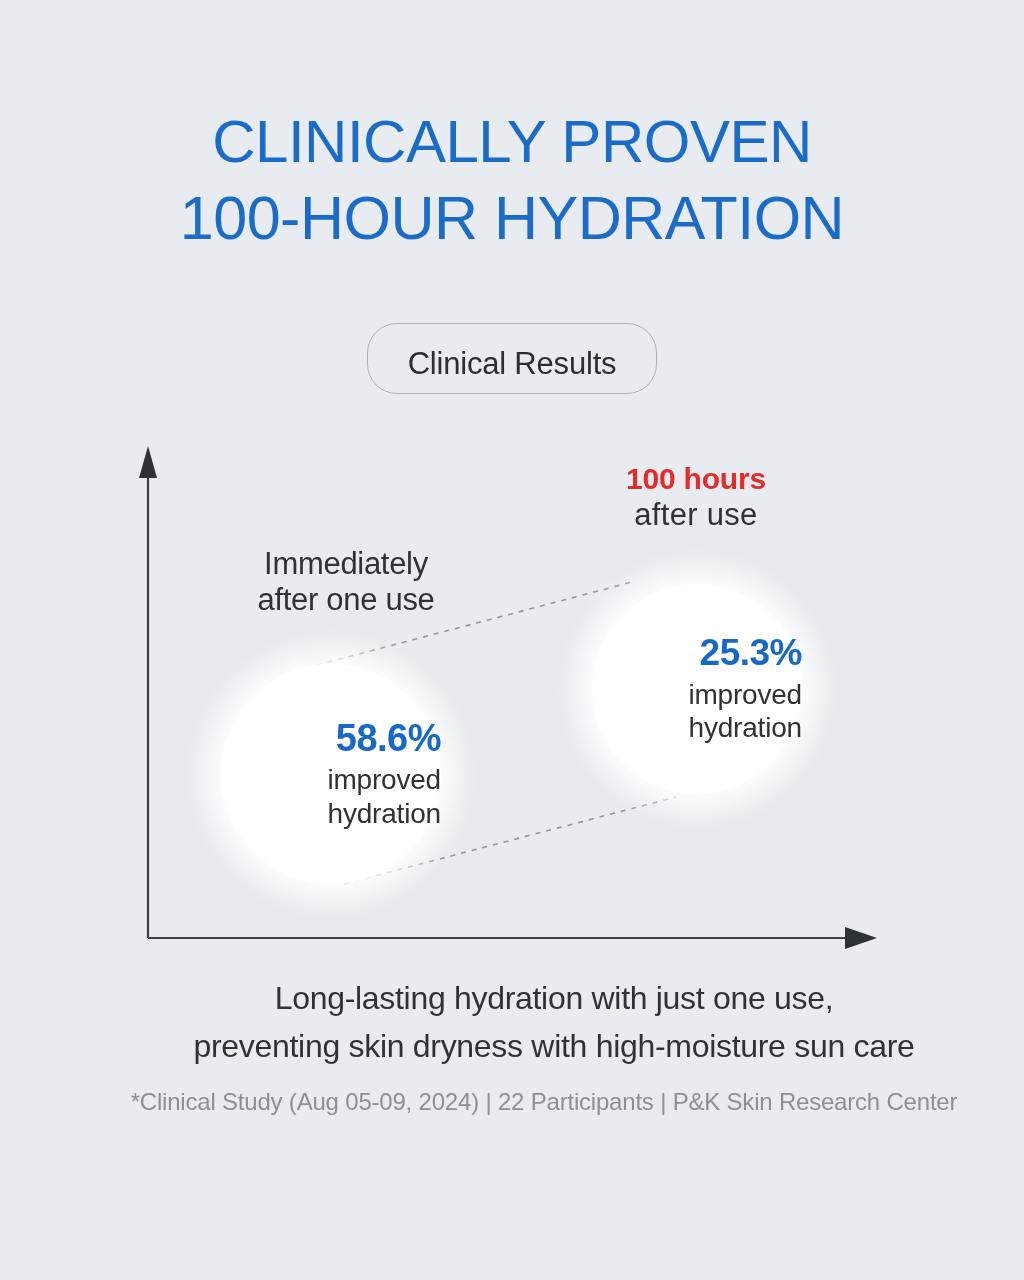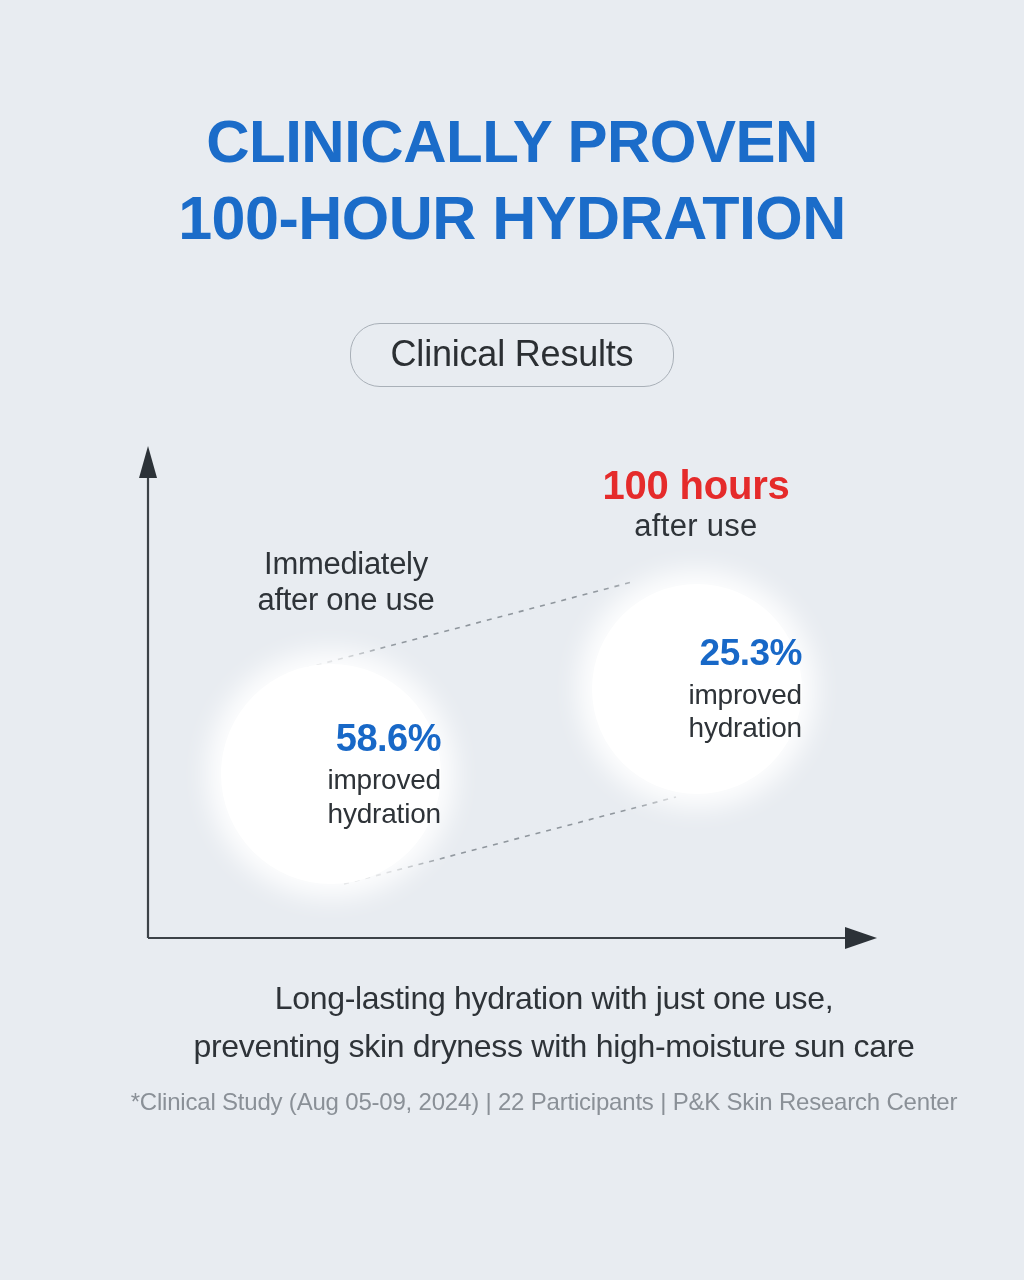--- a/index.html
+++ b/index.html
@@ -22,21 +22,21 @@
   }
 
   
   .headline {
     position: absolute;
     left: 0;
     top: 104px;
     width: 1024px;
     text-align: center;
     color: #1b6cc9;
-    font-weight: 700;
+    font-weight: 400;
     font-size: 60px;
     line-height: 76px;
     letter-spacing: -0.5px;
   }
   .headline .line {
     display: block;
     white-space: nowrap;
   }
   .headline .line2 {
     font-size: 61px;
@@ -47,22 +47,22 @@
     position: absolute;
     left: 0;
     top: 323px;
     width: 1024px;
     display: flex;
     justify-content: center;
   }
   .pill {
     border: 1.5px solid #a9b0b8;
     border-radius: 30px;
-    padding: 12px 40px 14px 40px;
-    font-size: 36px;
+    padding: 24px 40px 14px 40px;
+    font-size: 31px;
     color: #2b2f33;
     background: transparent;
     line-height: 1;
     letter-spacing: -0.2px;
   }
 
   
   .chart {
     position: absolute;
     left: 0;
@@ -91,21 +91,21 @@
     left: 566px;
     top: 462px;
     width: 260px;
     font-size: 31px;
     letter-spacing: -0.3px;
   }
   .label-hours .hours-num {
     display: block;
     color: #e52b2b;
     font-weight: 700;
-    font-size: 40px;
+    font-size: 30px;
     letter-spacing: -0.2px;
   }
   .label-hours .hours-sub {
     display: block;
     color: #2e3338;
     font-size: 31px;
     letter-spacing: 0.3px;
   }
 
   

